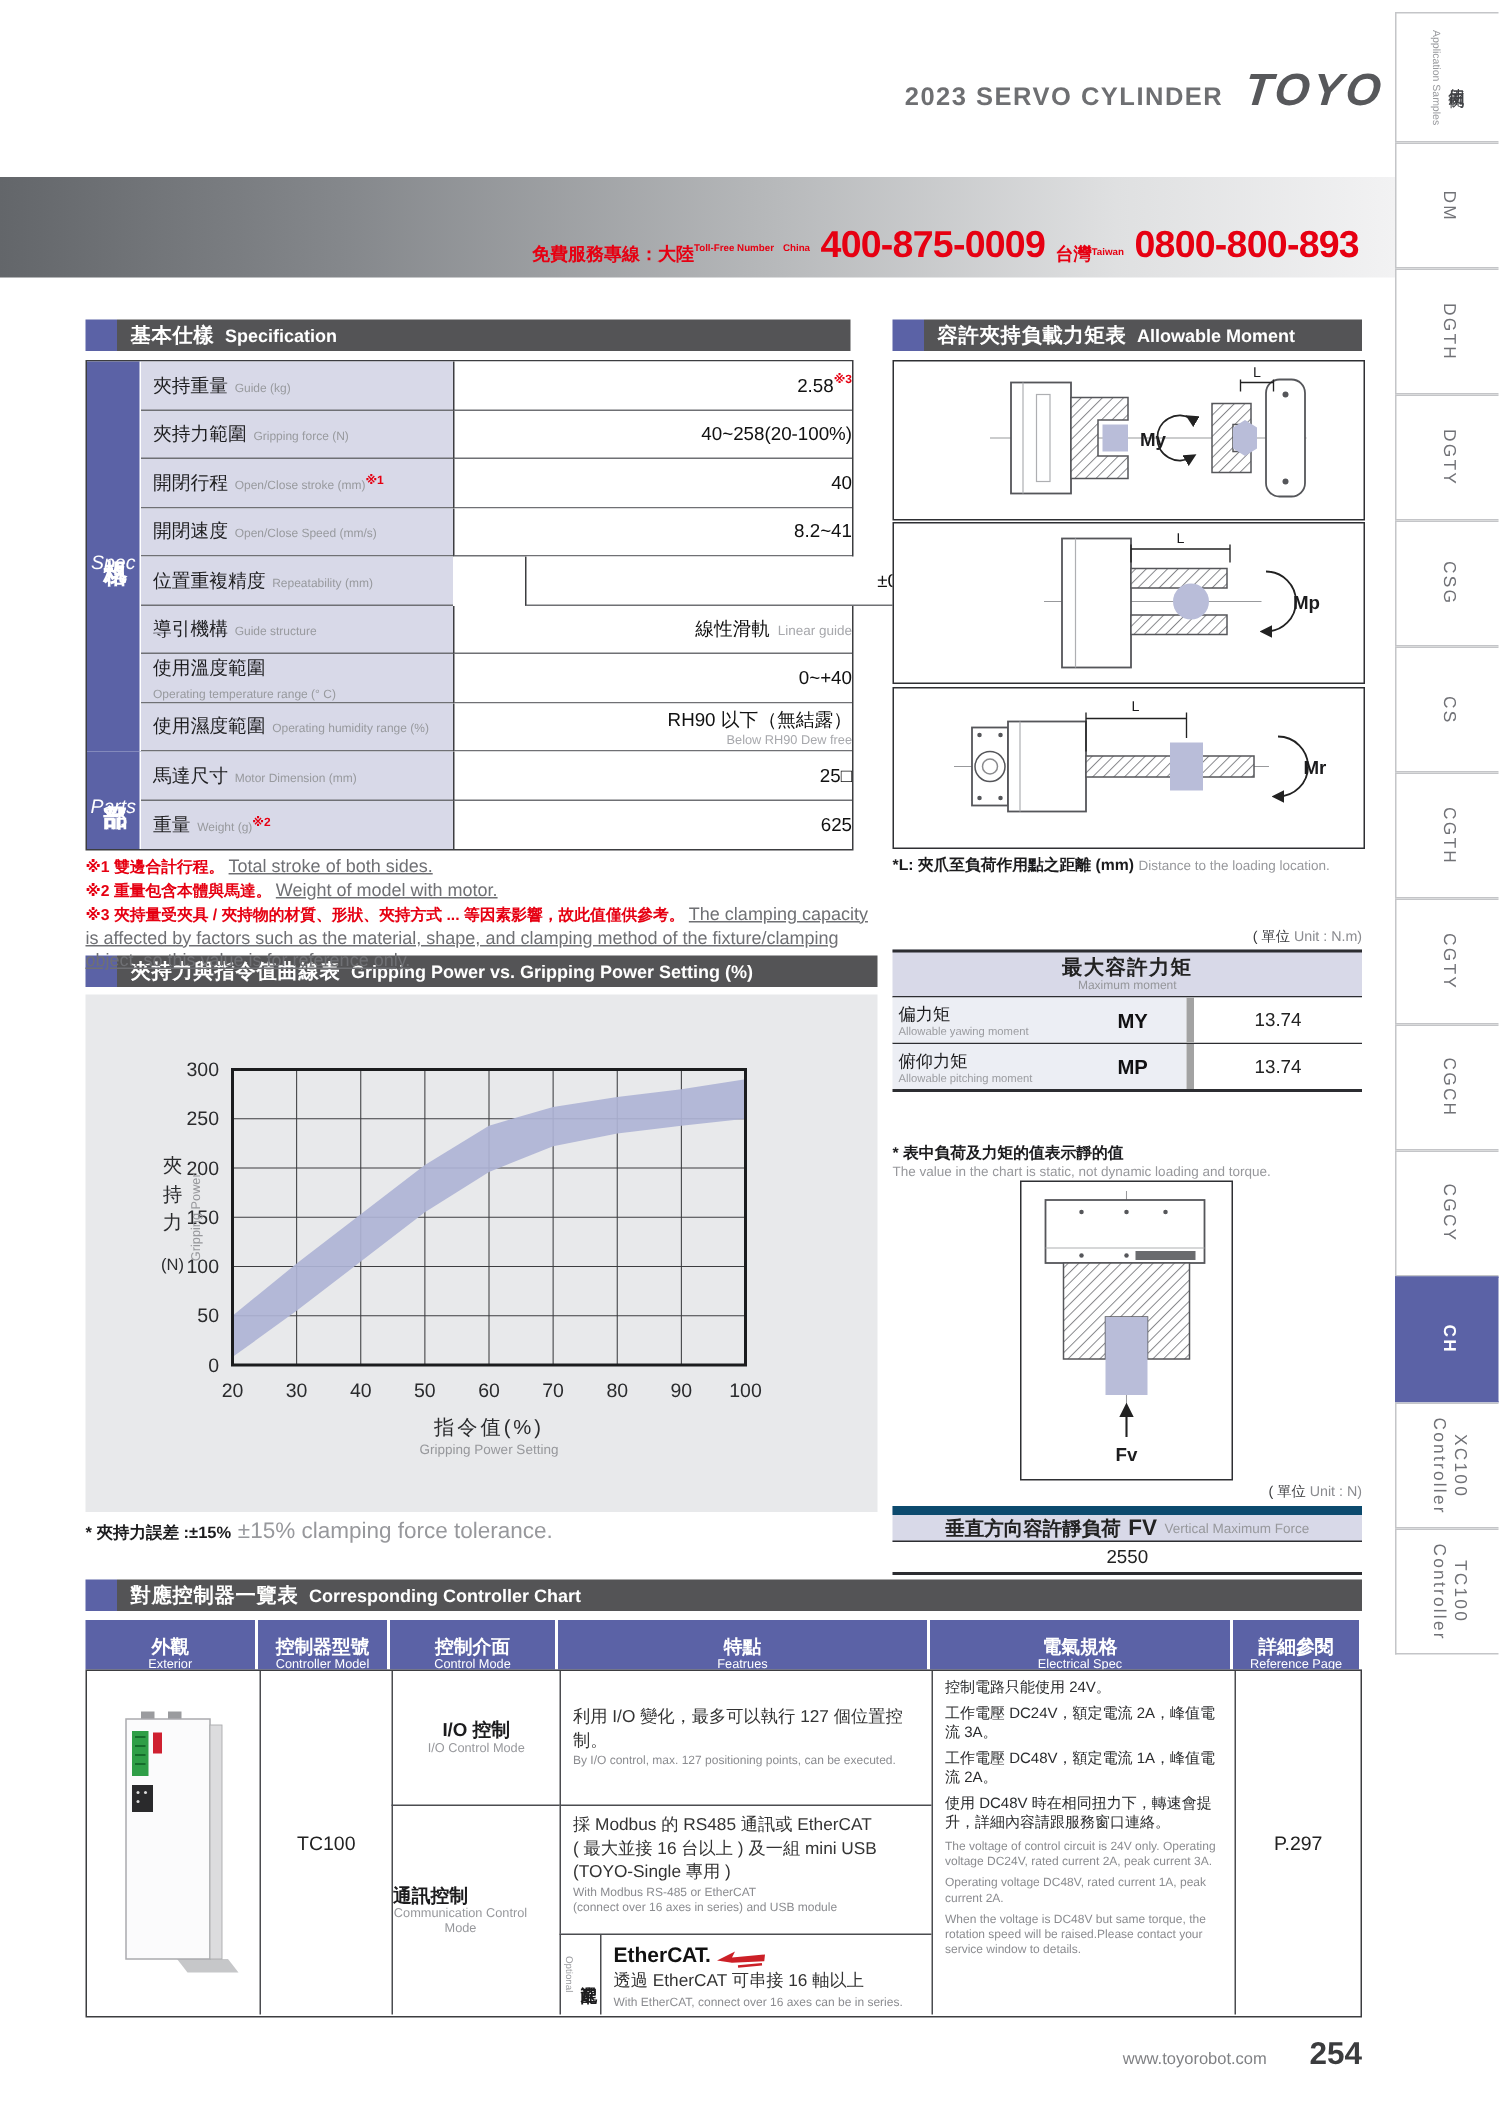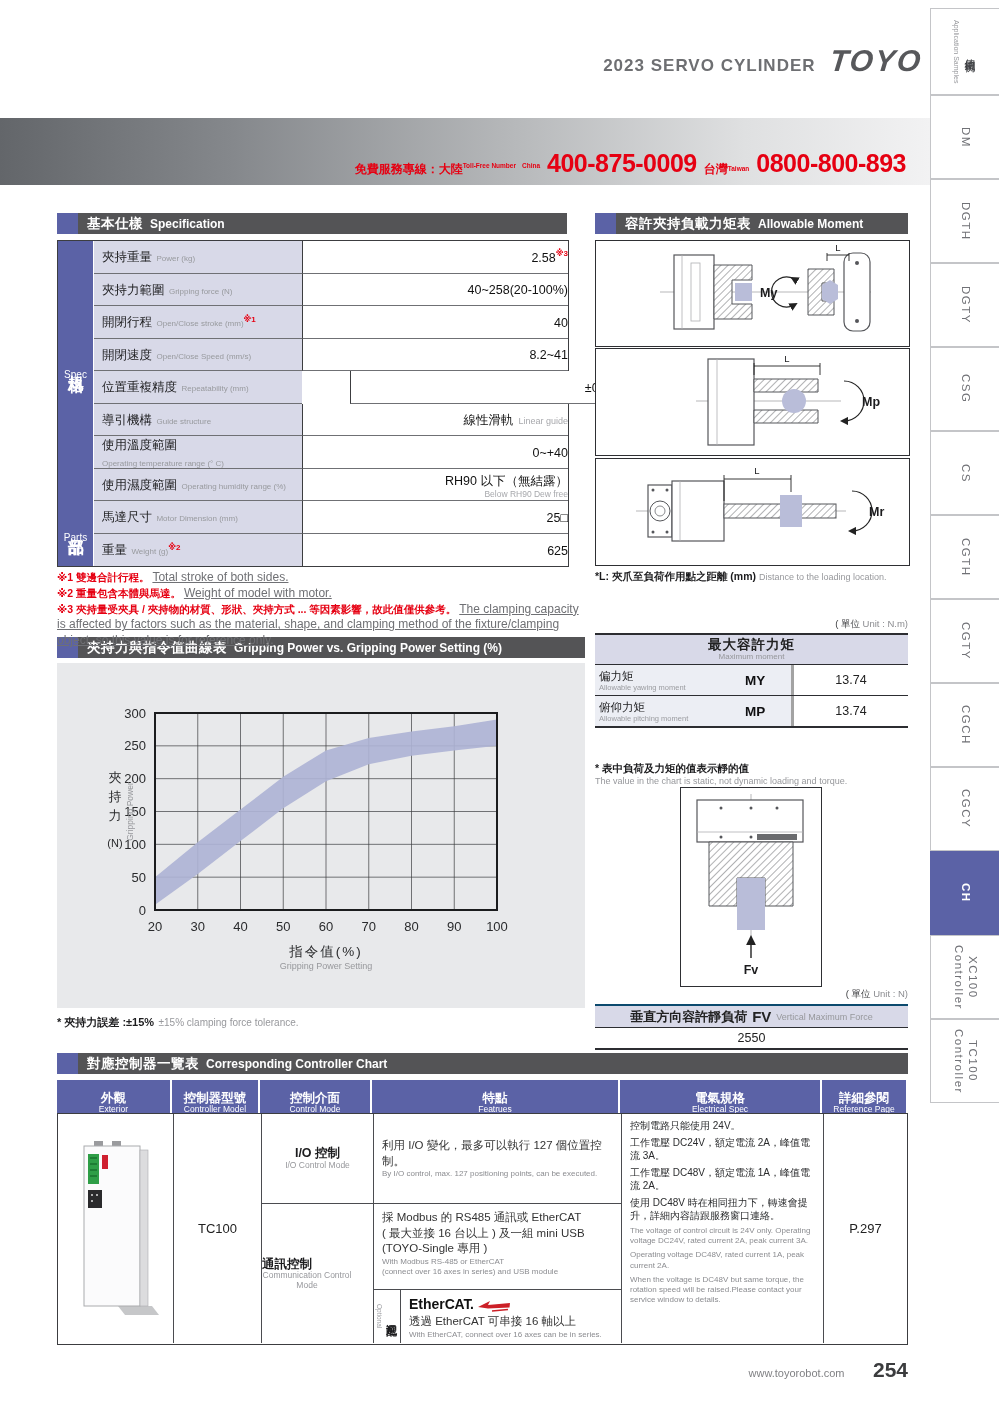--- a/index.html
+++ b/index.html
@@ -24,21 +24,21 @@
   .sec .sq{width:21px;background:var(--accent);}
   .sec .bar{flex:1;background:var(--bar);color:#fff;display:flex;align-items:center;gap:7px;padding-left:9px;}
   .sec .zh{font-weight:bold;font-size:13.5px;letter-spacing:0.5px;white-space:nowrap;}
   .sec .en{font-weight:bold;font-size:12px;white-space:nowrap;}
 
   
   .spec{position:absolute;left:57px;top:240px;width:510px;height:325px;border:1.5px solid #3c3d40;}
   .group-cell{position:absolute;left:0;width:36px;background:var(--accent);color:#fff;
               display:flex;flex-direction:column;align-items:center;justify-content:center;border-right:1.5px solid #fff;box-sizing:border-box;}
   .gzh{writing-mode:vertical-rl;font-size:16px;font-weight:bold;letter-spacing:2px;}
-  .gen{font-size:10px;margin-top:3px;}
+  .gen{font-size:13px;margin-top:3px;font-style:italic;}
   .spec-label{position:absolute;left:36px;width:208px;background:var(--lav);box-sizing:border-box;
               border-bottom:1px solid #6f7074;padding-left:8px;display:flex;flex-direction:column;justify-content:center;}
   .spec-value{position:absolute;left:244px;width:266px;background:#fff;box-sizing:border-box;
               border-left:1.2px solid #3c3d40;border-bottom:1px solid #6f7074;
               display:flex;flex-direction:column;align-items:flex-end;justify-content:center;}
   .sl-zh{font-size:12.5px;color:#1e1e20;}
   .sl-en{font-size:8px;color:#989a9e;}
   .sup{color:var(--red);font-size:8px;font-weight:bold;vertical-align:super;}
   .sv-main{font-size:12.5px;color:#111;}
   .sv-en{font-size:9px;color:#a7a8ac;margin-left:5px;}
@@ -62,34 +62,34 @@
           text-align:center;box-sizing:border-box;padding-top:3px;}
   .mt-title{font-size:13.5px;font-weight:bold;letter-spacing:1px;line-height:1.1;}
   .mt-sub{font-size:8px;color:#95969a;line-height:1;}
   .mt-row{display:flex;height:30px;border-bottom:1px solid #2c2d31;}
   .mt-row:last-child{border-bottom-width:2px;}
   .mt-left{width:196px;background:#eceдf4;background:#eceef4;display:flex;align-items:center;}
   .mt-label{flex:1;padding-left:4px;}
   .mt-lzh{font-size:11.5px;color:#1c1c1e;}
   .mt-len{font-size:7.5px;color:#9b9ca0;line-height:1;}
   .mt-code{width:46px;font-weight:bold;font-size:13.5px;color:#101012;align-self:center;}
-  .mt-val{flex:1;border-left:3px solid #a3a3a3;background:#fff;display:flex;align-items:center;justify-content:center;font-size:12.5px;}
+  .mt-val{flex:1;border-left:5px solid #a3a3a3;background:#fff;display:flex;align-items:center;justify-content:center;font-size:12.5px;}
   .snote{position:absolute;left:595px;top:762px;width:313px;}
   .snote .zh{font-size:10.5px;font-weight:bold;color:#1c1c1e;}
   .snote .en{font-size:9px;color:#97989c;}
 
   
   .chart-panel{position:absolute;left:57px;top:663px;width:528px;height:345px;background:#e8e9eb;}
   .tolnote{position:absolute;left:57px;top:1012px;}
   .tolnote .zh{font-size:11px;font-weight:bold;color:#1c1c1e;}
-  .tolnote .en{font-size:10px;color:#97989c;}
+  .tolnote .en{font-size:15px;color:#97989c;}
 
   
   .fvt{position:absolute;left:595px;top:1004px;width:313px;}
-  .fvt .hd{height:24px;background:var(--lav);border-top:2px solid #0c4a6e;border-bottom:1px solid #2c2d31;
+  .fvt .hd{height:24px;background:var(--lav);border-top:6px solid #0c4a6e;border-bottom:1px solid #2c2d31;
            display:flex;align-items:center;justify-content:center;gap:5px;box-sizing:border-box;}
   .fv-zh{font-size:13px;font-weight:bold;}
   .fv-code{font-size:15px;font-weight:bold;}
   .fv-en{font-size:9px;color:#97989c;}
   .fvt .vl{height:20px;border-bottom:2px solid #2c2d31;display:flex;align-items:center;justify-content:center;font-size:12.5px;}
 
   
   .ctbl{position:absolute;left:57px;top:1080px;width:851px;height:265px;}
   .ch-cell{position:absolute;top:0;height:33px;background:var(--accent);color:#fff;box-sizing:border-box;
            display:flex;flex-direction:column;align-items:center;justify-content:center;border-right:2px solid #fff;}
@@ -206,21 +206,21 @@
   <div class="spec">
       <div class="group-cell" style="top:0px;height:260px">
         <span class="gzh">規格</span>
         <span class="gen">Spec</span>
       </div>
       <div class="group-cell" style="top:260px;height:65px">
         <span class="gzh">部品</span>
         <span class="gen">Parts</span>
       </div>
       <div class="spec-label" style="top:0px;height:32.5px;">
-        <div><span class="sl-zh">夾持重量</span> <span class="sl-en">Power (kg)</span></div>
+        <div><span class="sl-zh">夾持重量</span> <span class="sl-en">Guide (kg)</span></div>
       </div>
       <div class="spec-value" style="top:0px;height:32.5px;">
         <div><span class="sv-main">2.58</span><span class="sup">※3</span></div>
       </div>
       <div class="spec-label" style="top:32.5px;height:32.5px;">
         <div><span class="sl-zh">夾持力範圍</span> <span class="sl-en">Gripping force (N)</span></div>
       </div>
       <div class="spec-value" style="top:32.5px;height:32.5px;">
         <div><span class="sv-main">40~258(20-100%)</span></div>
       </div>

